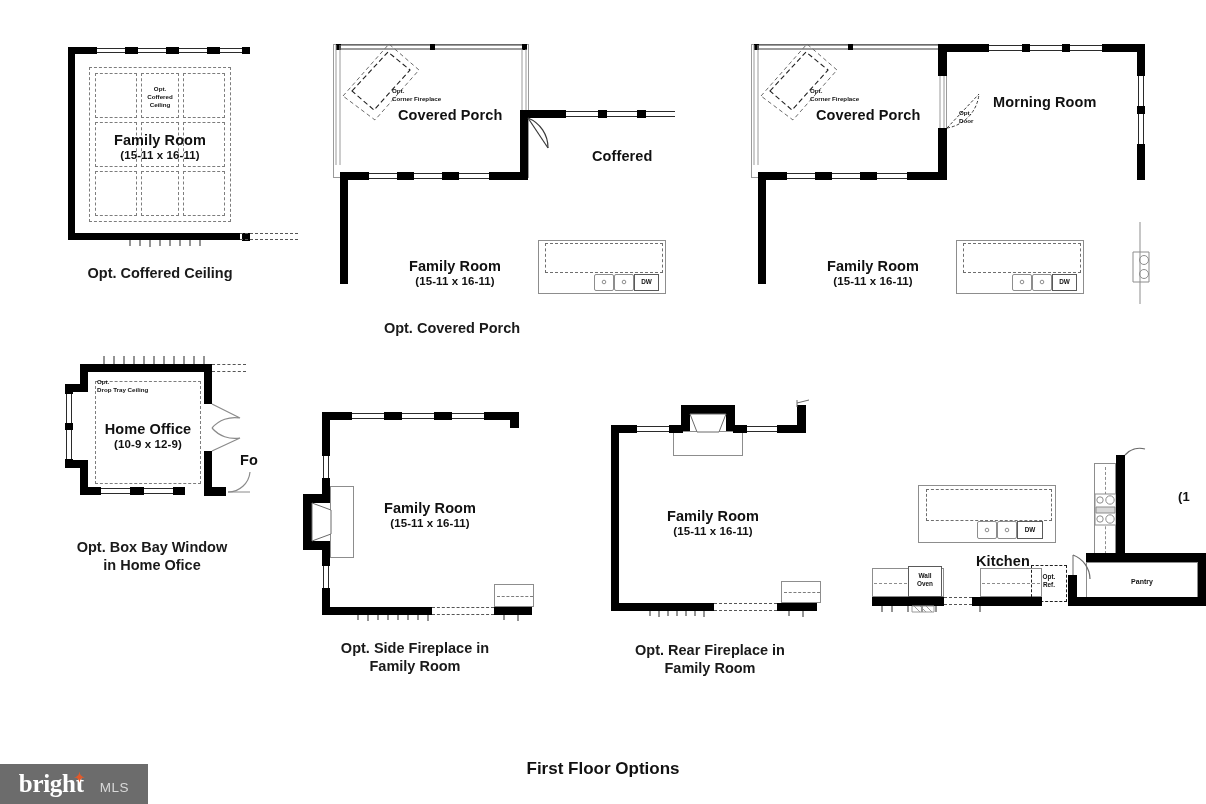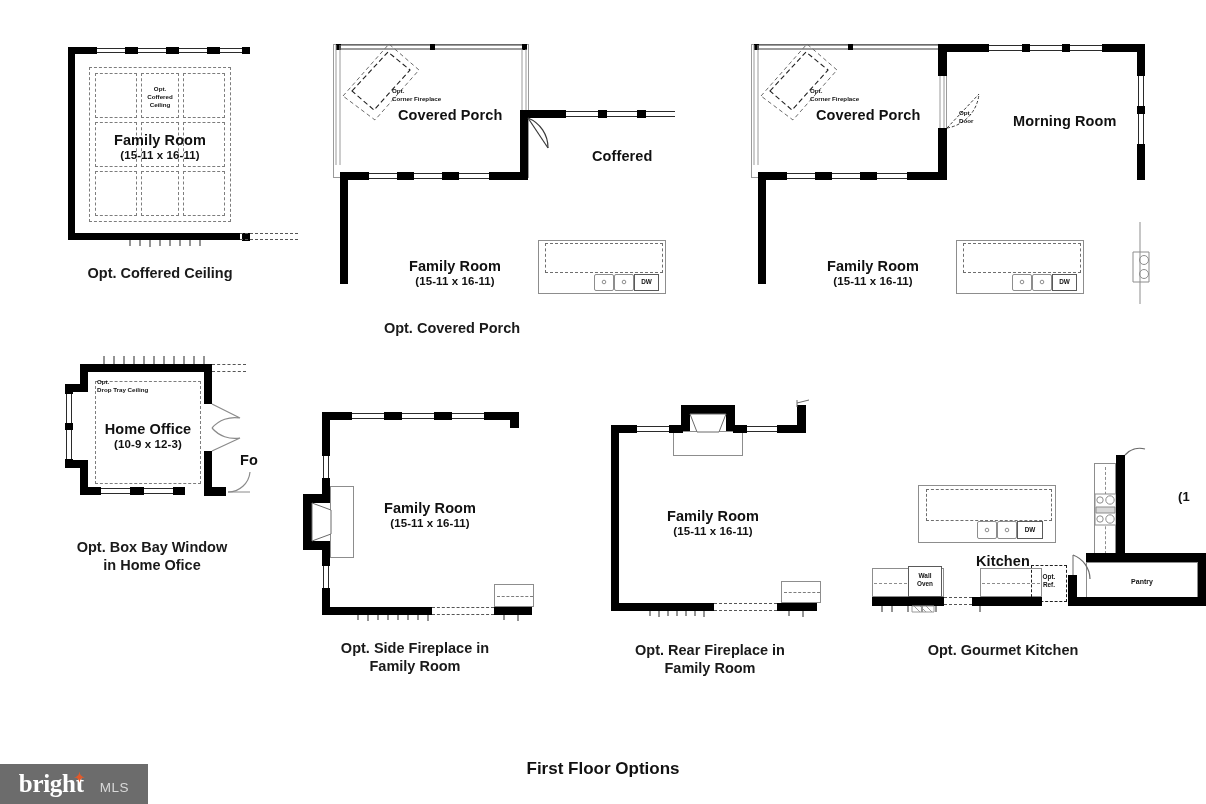--- a/index.html
+++ b/index.html
@@ -367,21 +367,21 @@
       <div class="wall" style="left:314px; top:8px; width:8px; height:8px;"></div>
       <div class="win" style="left:322px; top:9px; width:32px; height:6px;"></div>
       <div class="wall" style="left:354px; top:8px; width:43px; height:8px;"></div>
 
       <div class="wall" style="left:389px; top:8px; width:8px; height:32px;"></div>
       <div class="win v" style="left:390px; top:40px; width:6px; height:30px;"></div>
       <div class="wall" style="left:389px; top:70px; width:8px; height:8px;"></div>
       <div class="win v" style="left:390px; top:78px; width:6px; height:30px;"></div>
       <div class="wall" style="left:389px; top:108px; width:8px; height:36px;"></div>
 
-      <div class="rm" style="left:245px; top:77px;margin-left:20px;">Morning Room</div>
+      <div class="rm" style="left:245px; top:58px;">Morning Room</div>
 
       <div class="wall" style="left:16px; top:136px; width:23px; height:8px;"></div>
       <div class="win" style="left:39px; top:137px; width:28px; height:6px;"></div>
       <div class="wall" style="left:67px; top:136px; width:17px; height:8px;"></div>
       <div class="win" style="left:84px; top:137px; width:28px; height:6px;"></div>
       <div class="wall" style="left:112px; top:136px; width:17px; height:8px;"></div>
       <div class="win" style="left:129px; top:137px; width:30px; height:6px;"></div>
       <div class="wall" style="left:159px; top:136px; width:40px; height:8px;"></div>
 
       <div class="wall" style="left:10px; top:136px; width:8px; height:112px;"></div>
@@ -466,21 +466,21 @@
         <path d="M166,136 A22,22 0 0 0 188,116" stroke="#8a8a8a" stroke-width="1.2" fill="none"></path>
         <line x1="166" y1="136" x2="188" y2="136" stroke="#8a8a8a" stroke-width="1"></line>
       </svg>
 
       <div class="dash" style="left:33px; top:25px; width:106px; height:103px;"></div>
       <div class="tiny" style="left:35px; top:22px; white-space:pre-line;">Opt.
 Drop Tray Ceiling</div>
 
       <div class="rm" style="left:33px; top:65px; width:106px; text-align:center;">
         <span>Home Office</span>
-        <span class="dim">(10-9 x 12-3)</span>
+        <span class="dim">(10-9 x 12-9)</span>
       </div>
     </div>
 
     <div class="caption" style="left:-25px; top:183px; width:230px;">Opt. Box Bay Window
 in Home Ofice</div>
   </div>
 
   <div class="panel" style="left:290px; top:400px; width:250px; height:275px;">
 
     <div class="plan" style="left:0; top:0; width:250px; height:220px;">
@@ -681,21 +681,20 @@
         </g>
         <g stroke="#9a9a9a" stroke-width="1" fill="none">
           <rect x="44" y="161" width="22" height="6"></rect>
           <line x1="46" y1="161" x2="52" y2="167"></line>
           <line x1="52" y1="161" x2="58" y2="167"></line>
           <line x1="58" y1="161" x2="64" y2="167"></line>
         </g>
       </svg>
     </div>
 
-    <div class="caption" style="left:20px; top:197px; width:230px;">Opt. Gourmet Kitchen</div>
   </div>
 
   <div id="sheet-title" style="top:736px;">
     <div>First Floor Options</div>
   </div>
 
   <div id="watermark">
     <span class="wm-bright">
       <span>bright</span><span class="wm-star">✦</span>
     </span>

